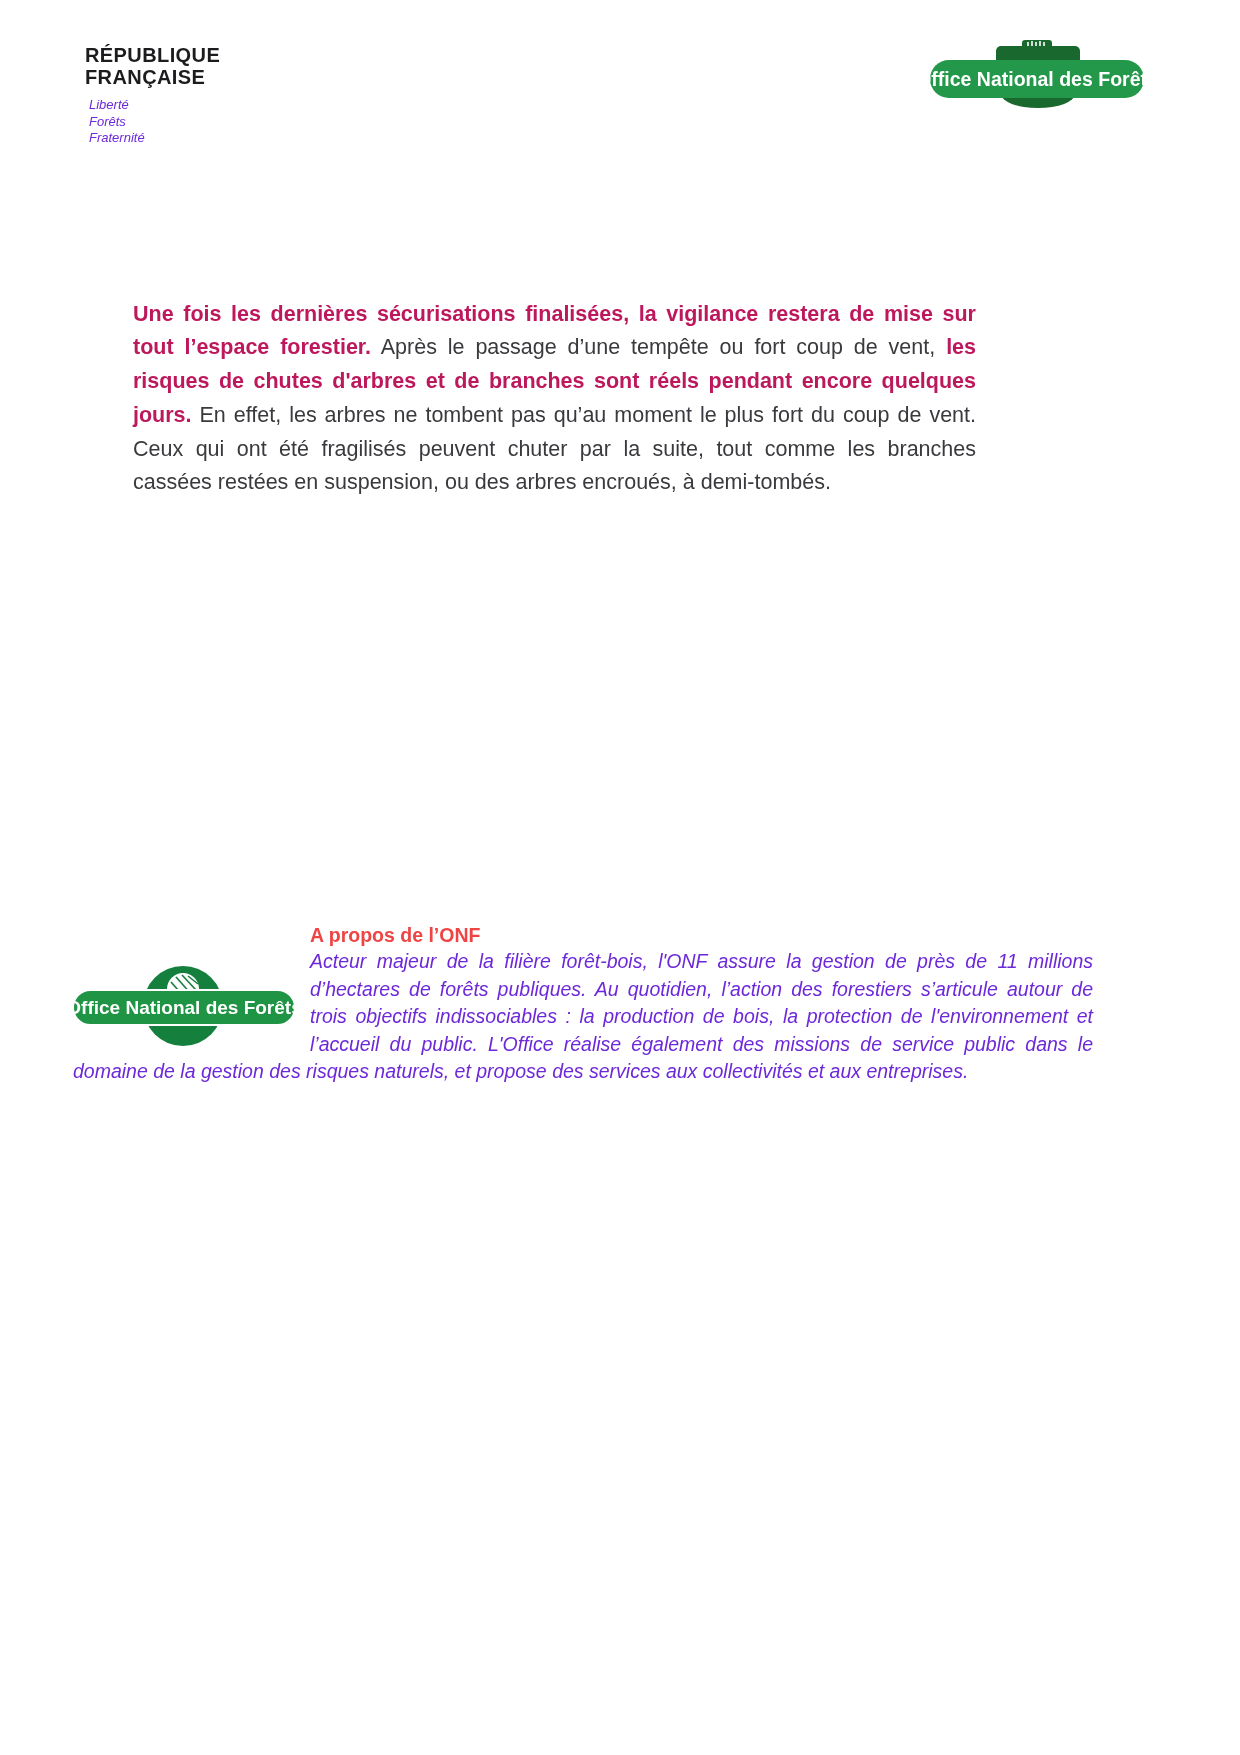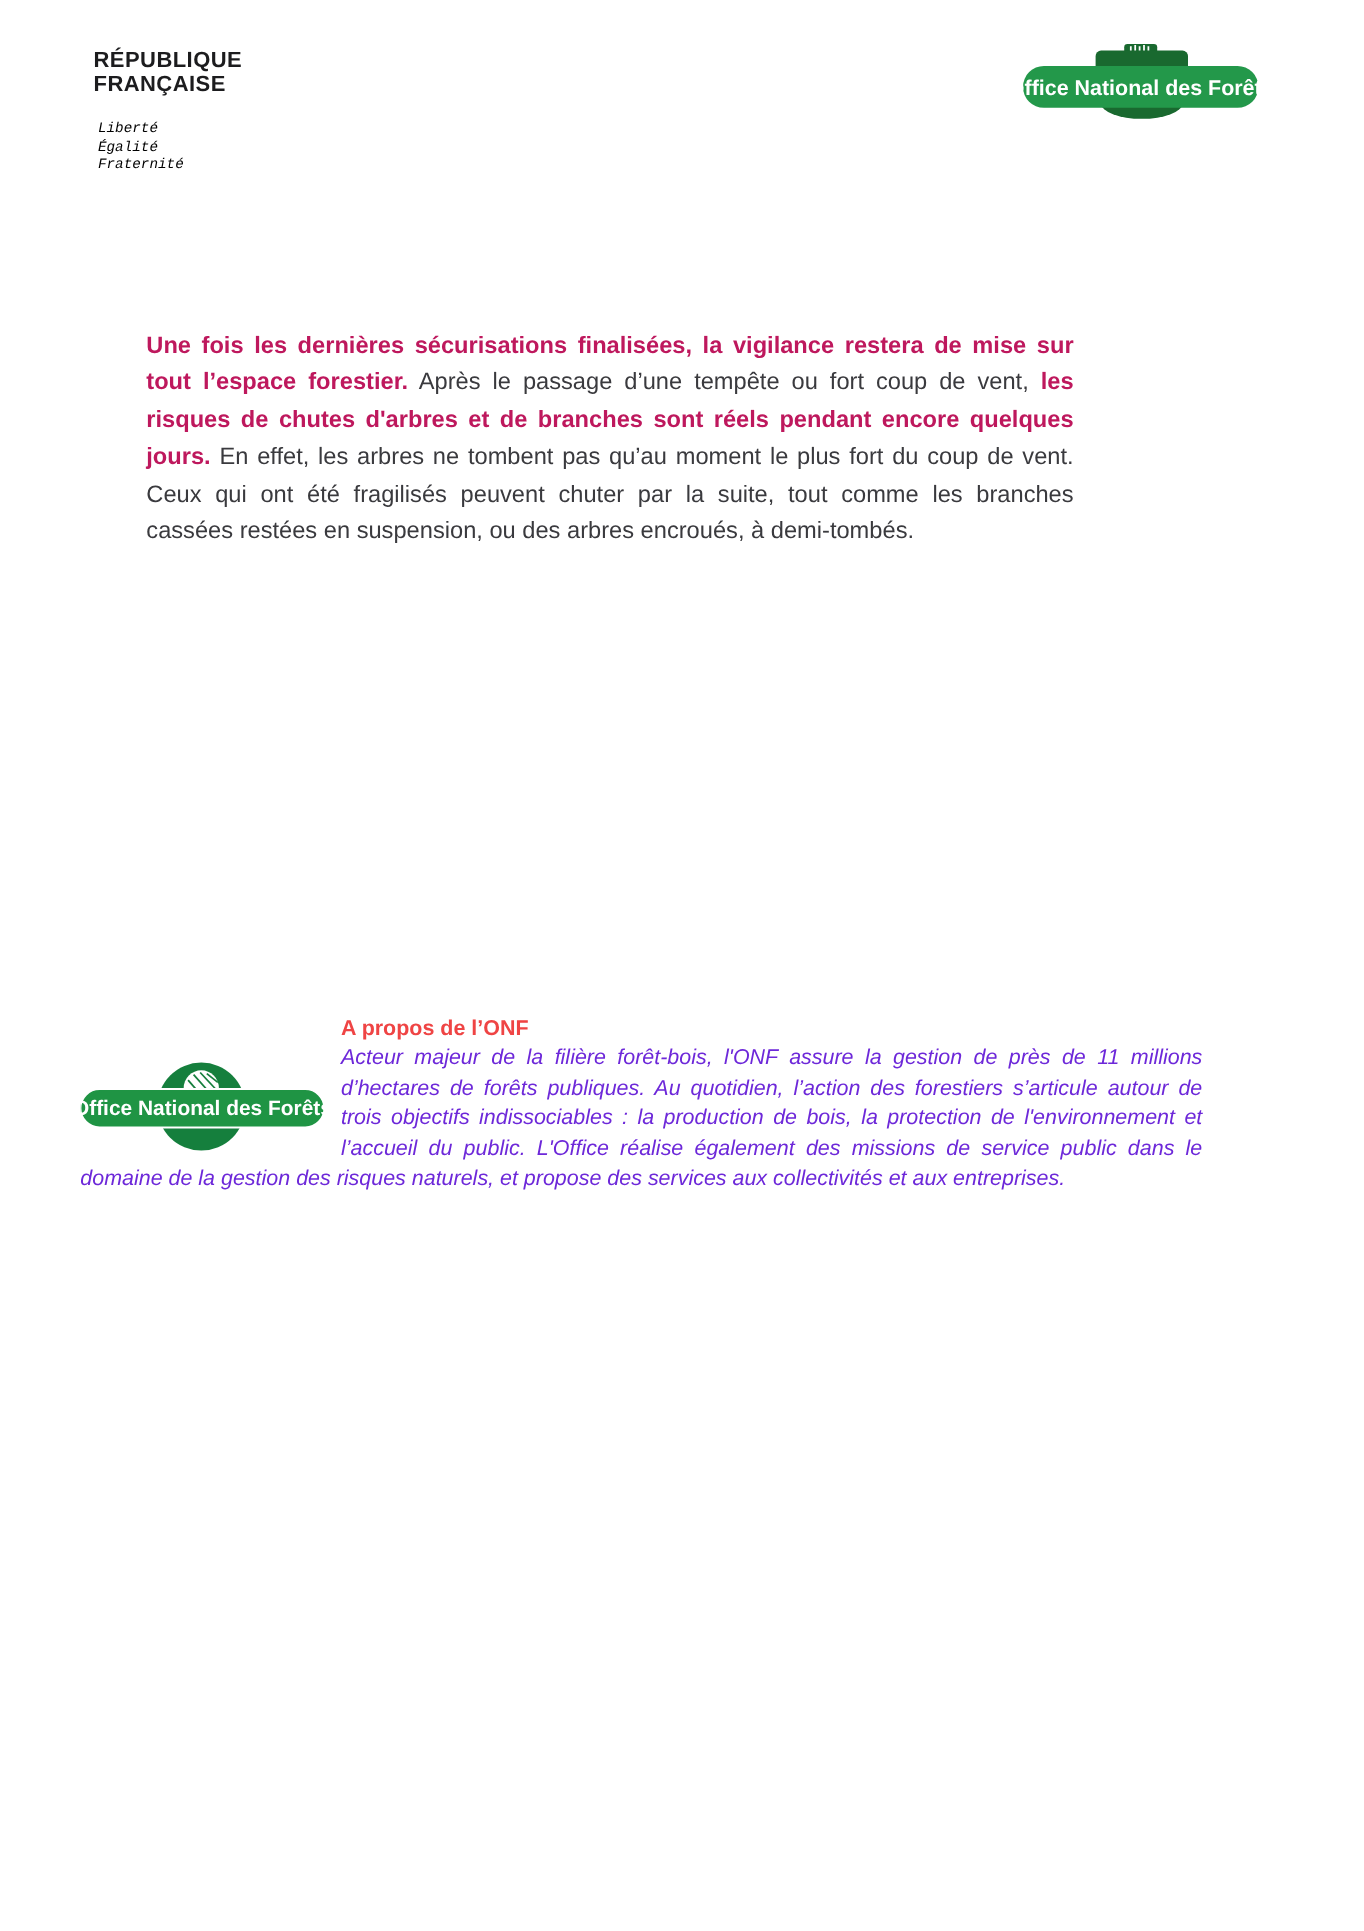--- a/index.html
+++ b/index.html
@@ -9,23 +9,23 @@
     background:#ffffff;
     font-family:"Liberation Sans",sans-serif;
     overflow:hidden;
   }
   
   .marianne{position:absolute;left:85px;top:44px;color:#1c1c1e;}
   .marianne .rf-line{
     font-weight:700;font-size:20px;line-height:22px;letter-spacing:.4px;
   }
   .marianne .motto{
-    margin-top:21px;padding-left:4px;
-    font-family:Liberation Mono, monospace;font-style:italic;
-    font-size:13px;line-height:16.5px;color:#000000;
+    margin-top:9px;padding-left:4px;
+    font-family:Liberation Sans, sans-serif;font-style:italic;
+    font-size:13px;line-height:16.5px;color:#6d28d9;
   }
   
   .onf-banner{position:absolute;left:930px;top:40px;width:215px;height:70px;}
   
   .main-paragraph{
     position:absolute;left:133px;top:276px;width:843px;
     font-size:21.5px;line-height:33.8px;
     text-align:justify;color:#3a3a3e;
   }
   .main-paragraph .b{font-weight:700;color:#be185d;}
@@ -49,21 +49,21 @@
 </head>
 <body>
 
 <div class="page">
 
   <div class="marianne">
     <div class="rf-line">RÉPUBLIQUE</div>
     <div class="rf-line">FRANÇAISE</div>
     <div class="motto">
       <div>Liberté</div>
-      <div>Égalité</div>
+      <div>Forêts</div>
       <div>Fraternité</div>
     </div>
   </div>
 
   <div class="onf-banner">
     <svg width="215" height="70" viewBox="0 0 215 70">
       <rect x="92" y="0" width="30" height="16" rx="3" fill="#19692f"></rect>
       <line x1="98" y1="2" x2="98" y2="13" stroke="#ffffff" stroke-width="1.6"></line>
       <line x1="102" y1="1" x2="102" y2="13" stroke="#ffffff" stroke-width="1.6"></line>
       <line x1="106" y1="2" x2="106" y2="13" stroke="#ffffff" stroke-width="1.6"></line>

